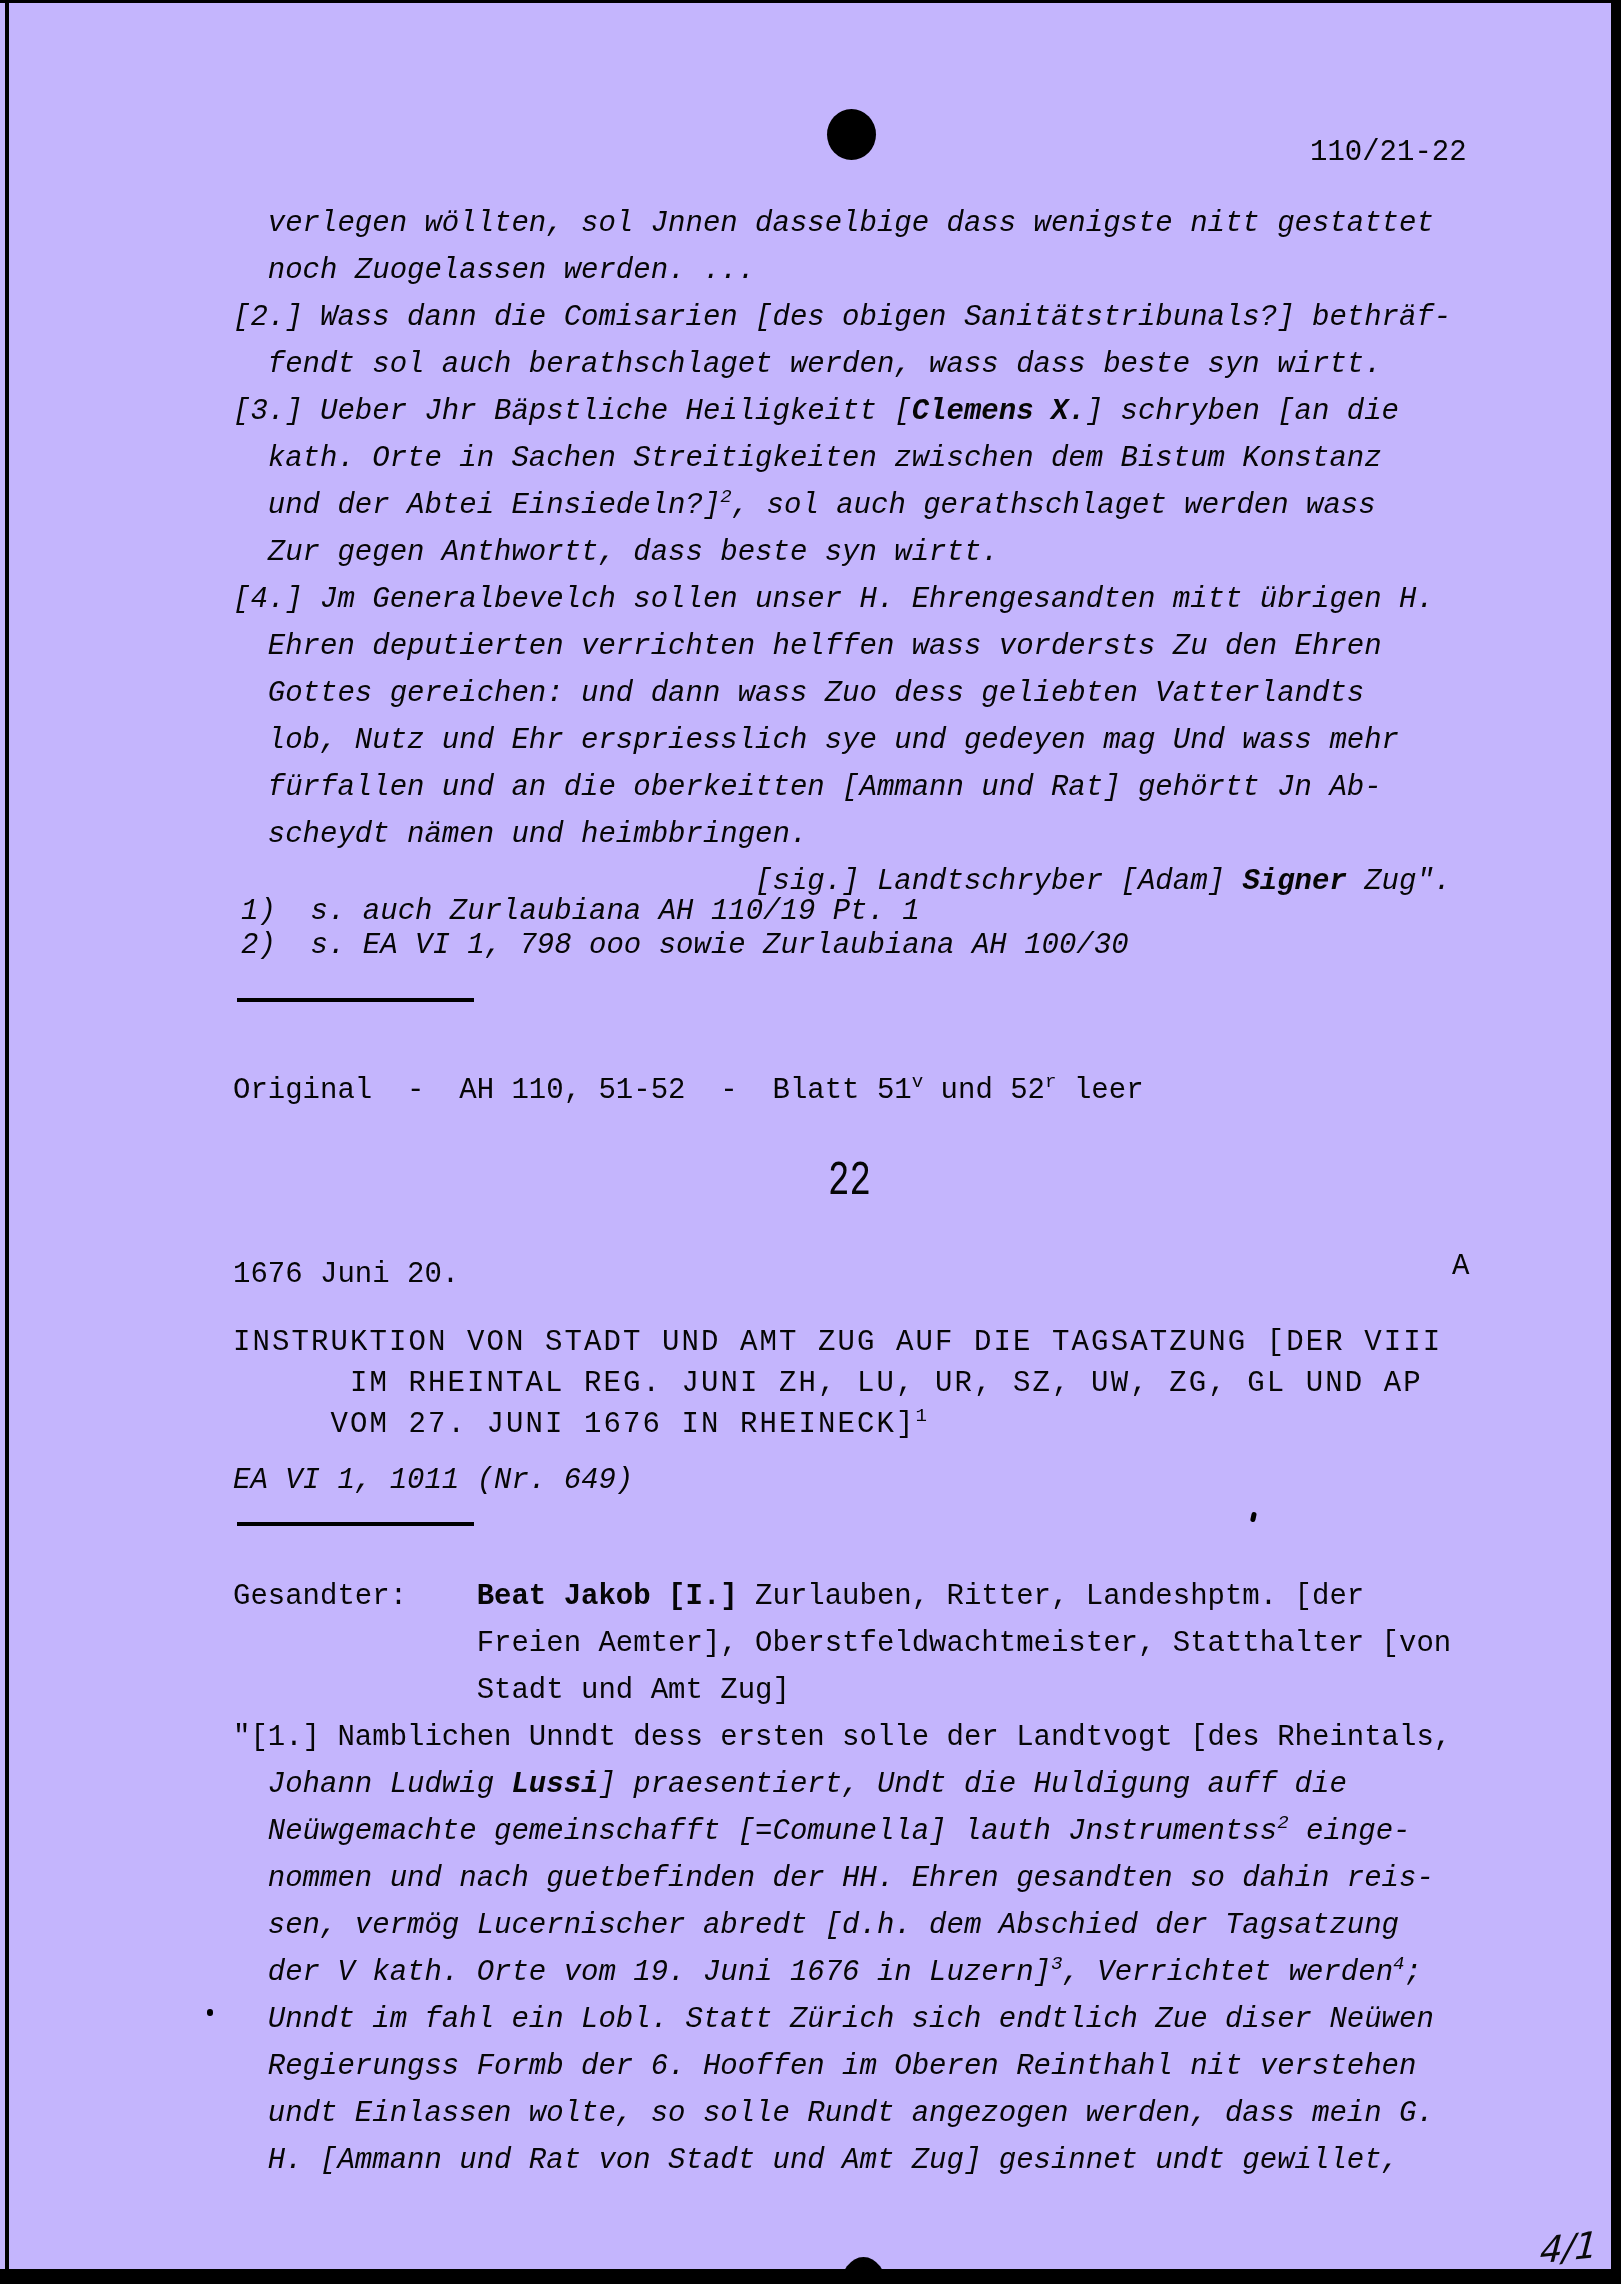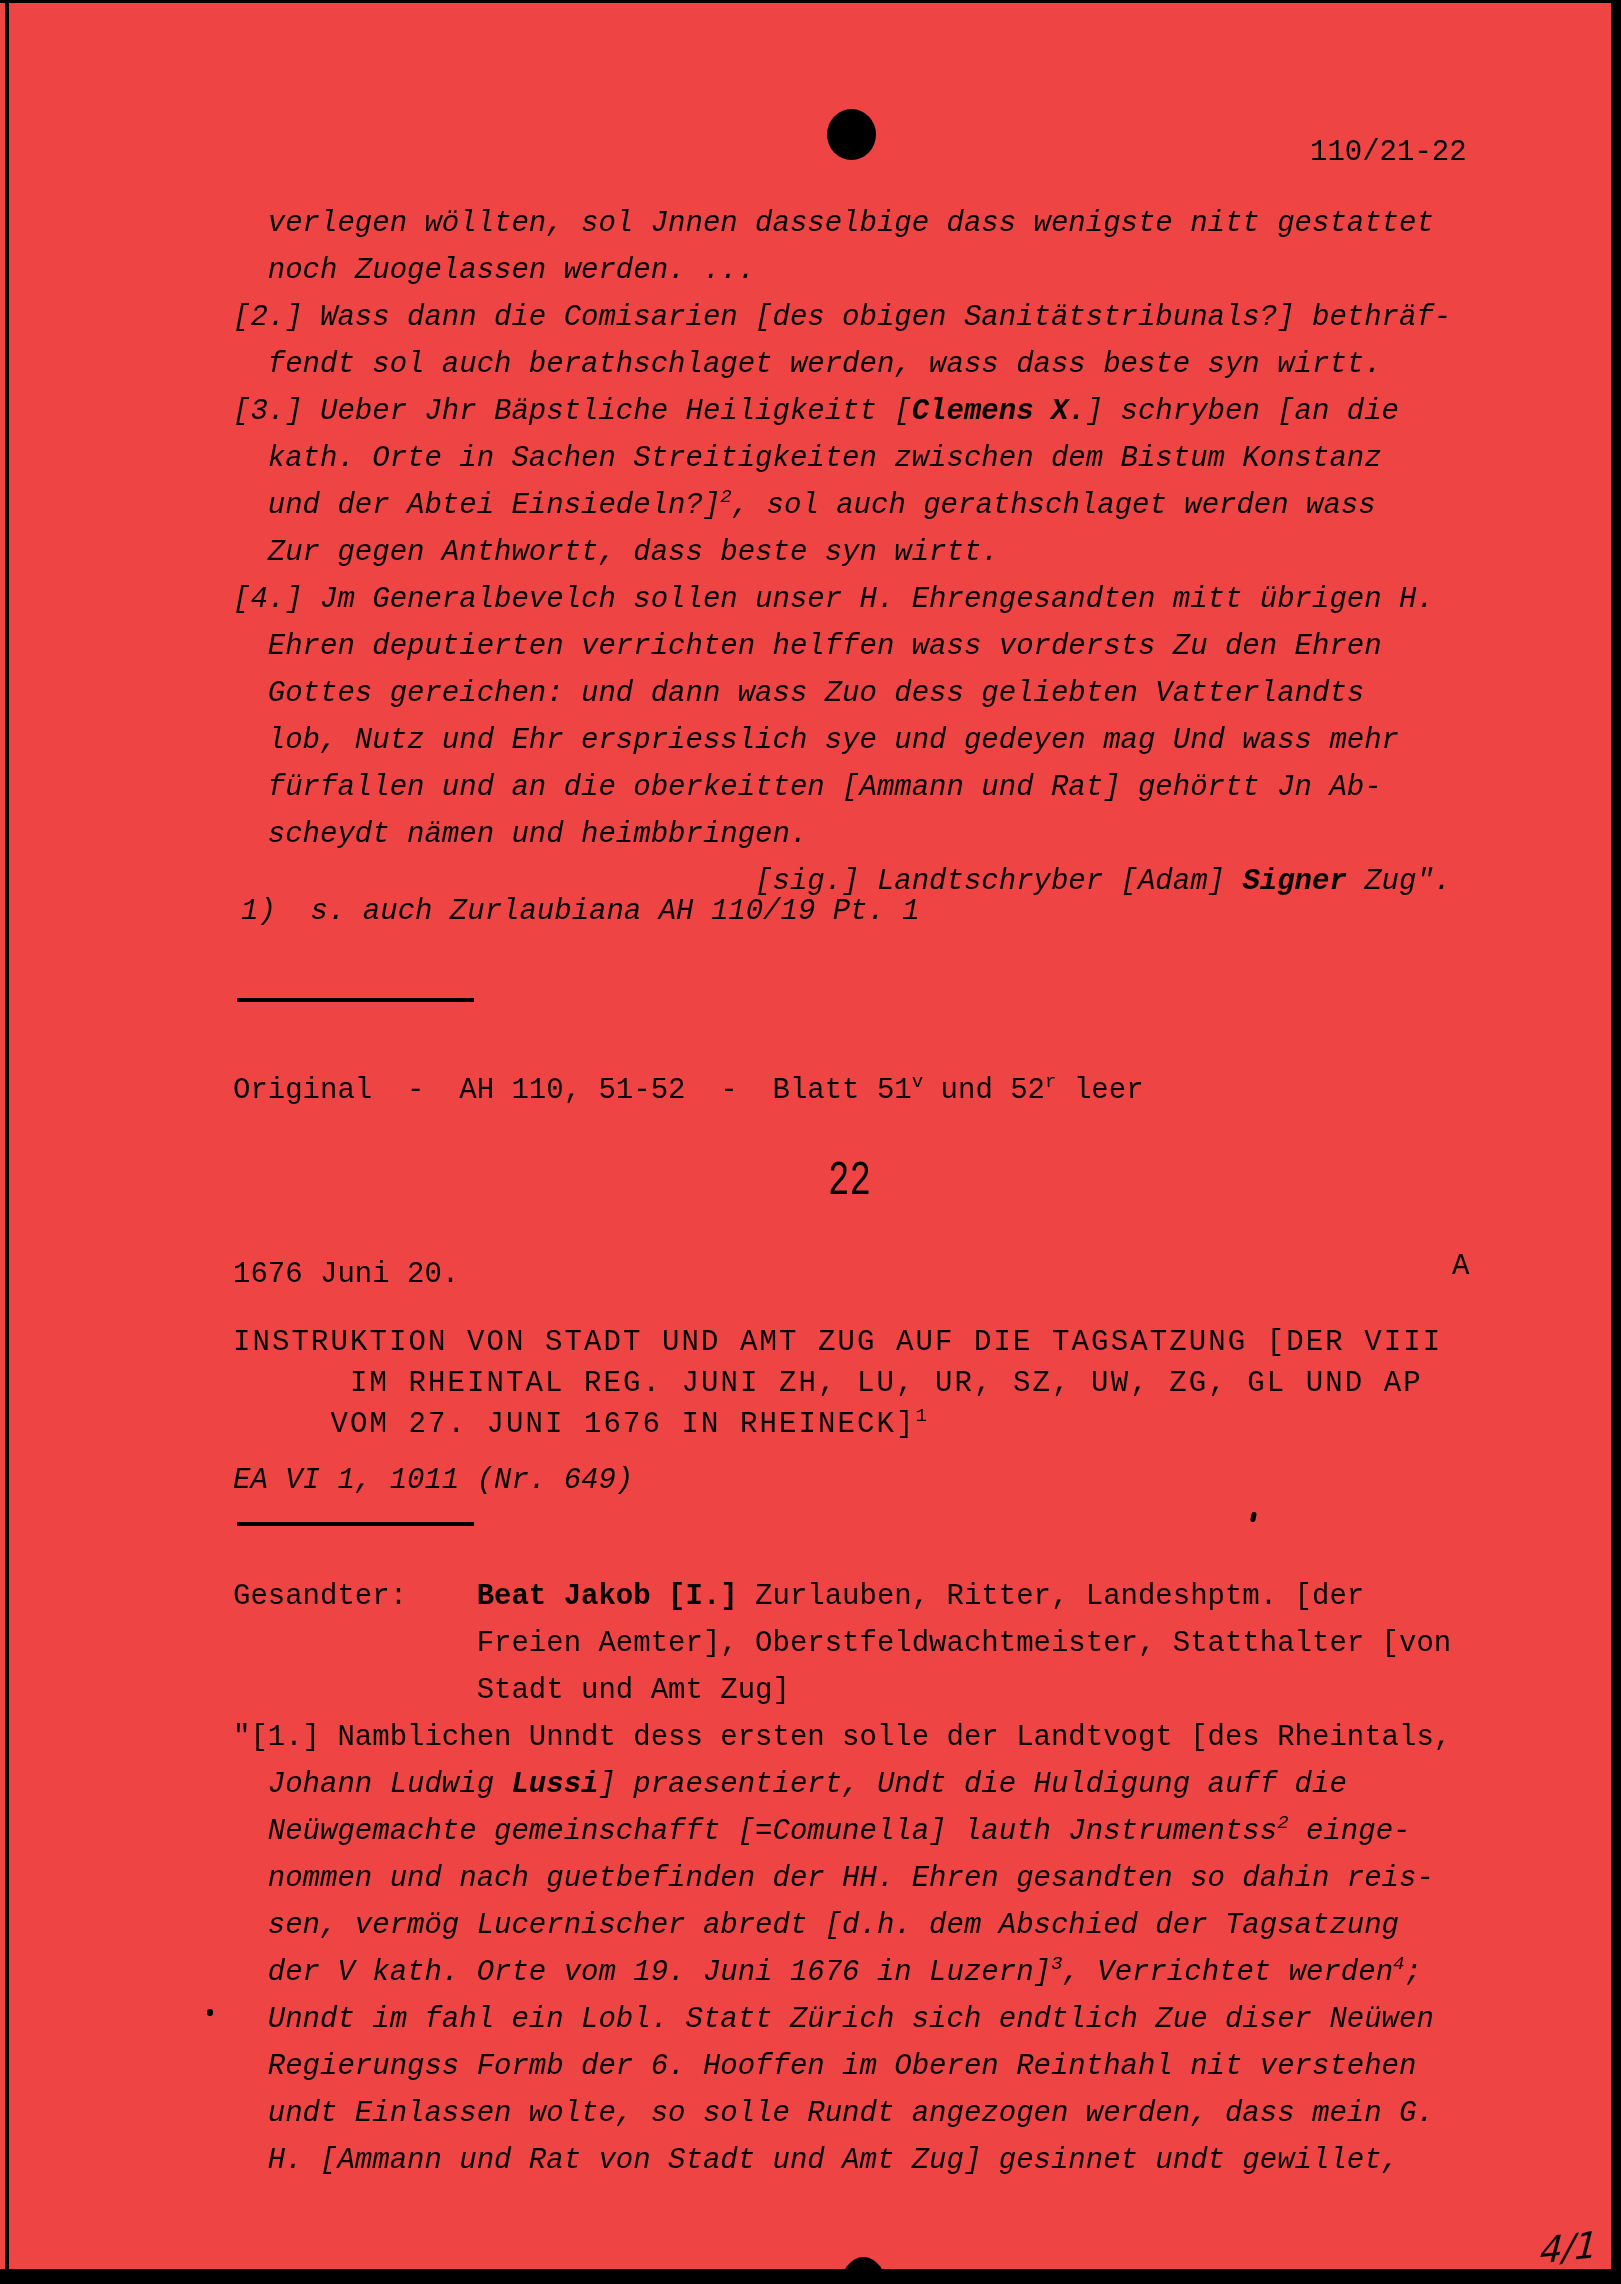--- a/index.html
+++ b/index.html
@@ -1,16 +1,16 @@
 <!DOCTYPE html>
 <html style="font-size:13px"><head>
 <meta charset="utf-8">
 <style>
   html,body{margin:0;padding:0;background:#888;}
-  .page{position:relative;width:1621px;height:2284px;background:#ef4444;overflow:hidden;color:#060606;}
+  .page{position:relative;width:1621px;height:2284px;background:#c4b5fd;overflow:hidden;color:#060606;}
   .mono{font-family:"Liberation Mono","DejaVu Sans Mono",monospace;font-size:29px;white-space:pre;position:absolute;}
   .it{font-style:italic;}
   .b{font-weight:bold;}
   .sup{font-size:0.66em;position:relative;top:-0.55em;}
   .lh58 .tl{line-height:47px;height:47px;}
   .lh50 .tl{line-height:41px;height:41px;}
   .lh42 .tl{line-height:34px;height:34px;}
   .title-sp{letter-spacing:2.1px;}
   .bignum{font-family:"Liberation Mono","DejaVu Sans Mono",monospace;font-size:49px;line-height:49px;
           position:absolute;transform:scaleX(.73);transform-origin:left top;white-space:pre;}
@@ -31,21 +31,21 @@
   <div class="artifact" style="left:0;top:2269px;width:1621px;height:15.4px;"></div>
   <div class="artifact" style="left:827px;top:109px;width:49px;height:51px;border-radius:50%;"></div>
   <div class="artifact" style="left:840px;top:2257px;width:47px;height:32px;border-radius:50% 50% 0 0 / 100% 100% 0 0;"></div>
   <div class="artifact" style="left:207px;top:2009px;width:5.7px;height:6.5px;border-radius:50%;"></div>
   <div class="artifact" style="left:1251px;top:1512px;width:4.9px;height:9.7px;border-radius:2.4px;transform:rotate(12deg);"></div>
 
   <div class="mono plainline" style="left:1310px;top:132px;">110/21-22</div>
 
   <div class="mono it lh58" style="left:233px;top:200px;"><div class="tl"><span>  verlegen wöllten, sol Jnnen dasselbige dass wenigste nitt gestattet</span></div><div class="tl"><span>  noch Zuogelassen werden. ...</span></div><div class="tl"><span>[2.] Wass dann die Comisarien [des obigen Sanitätstribunals?] bethräf-</span></div><div class="tl"><span>  fendt sol auch berathschlaget werden, wass dass beste syn wirtt.</span></div><div class="tl"><span>[3.] Ueber Jhr Bäpstliche Heiligkeitt [</span><span class="b">Clemens X.</span><span>] schryben [an die</span></div><div class="tl"><span>  kath. Orte in Sachen Streitigkeiten zwischen dem Bistum Konstanz</span></div><div class="tl"><span>  und der Abtei Einsiedeln?]</span><span class="sup">2</span><span>, sol auch gerathschlaget werden wass</span></div><div class="tl"><span>  Zur gegen Anthwortt, dass beste syn wirtt.</span></div><div class="tl"><span>[4.] Jm Generalbevelch sollen unser H. Ehrengesandten mitt übrigen H.</span></div><div class="tl"><span>  Ehren deputierten verrichten helffen wass vordersts Zu den Ehren</span></div><div class="tl"><span>  Gottes gereichen: und dann wass Zuo dess geliebten Vatterlandts</span></div><div class="tl"><span>  lob, Nutz und Ehr erspriesslich sye und gedeyen mag Und wass mehr</span></div><div class="tl"><span>  fürfallen und an die oberkeitten [Ammann und Rat] gehörtt Jn Ab-</span></div><div class="tl"><span>  scheydt nämen und heimbbringen.</span></div><div class="tl"><span>                              [sig.] Landtschryber [Adam] </span><span class="b">Signer</span><span> Zug".</span></div></div>
 
-  <div class="mono it lh42" style="left:241px;top:895px;"><div class="tl"><span>1)  s. auch Zurlaubiana AH 110/19 Pt. 1</span></div></div>
+  <div class="mono it lh42" style="left:241px;top:895px;"><div class="tl"><span>1)  s. auch Zurlaubiana AH 110/19 Pt. 1</span></div><div class="tl"><span>2)  s. EA VI 1, 798 ooo sowie Zurlaubiana AH 100/30</span></div></div>
 
   <div class="rule" style="top:998px;"></div>
 
   <div class="mono lh42" style="left:233px;top:1074px;"><div class="tl"><span>Original  -  AH 110, 51-52  -  Blatt 51</span><span class="sup">v</span><span> und 52</span><span class="sup">r</span><span> leer</span></div></div>
 
   <div class="bignum" style="left:828px;top:1157px;">22</div>
 
   <div class="mono plainline" style="left:233px;top:1254px;">1676 Juni 20.</div>
   <div class="mono plainline" style="left:1452px;top:1246px;">A</div>
 

